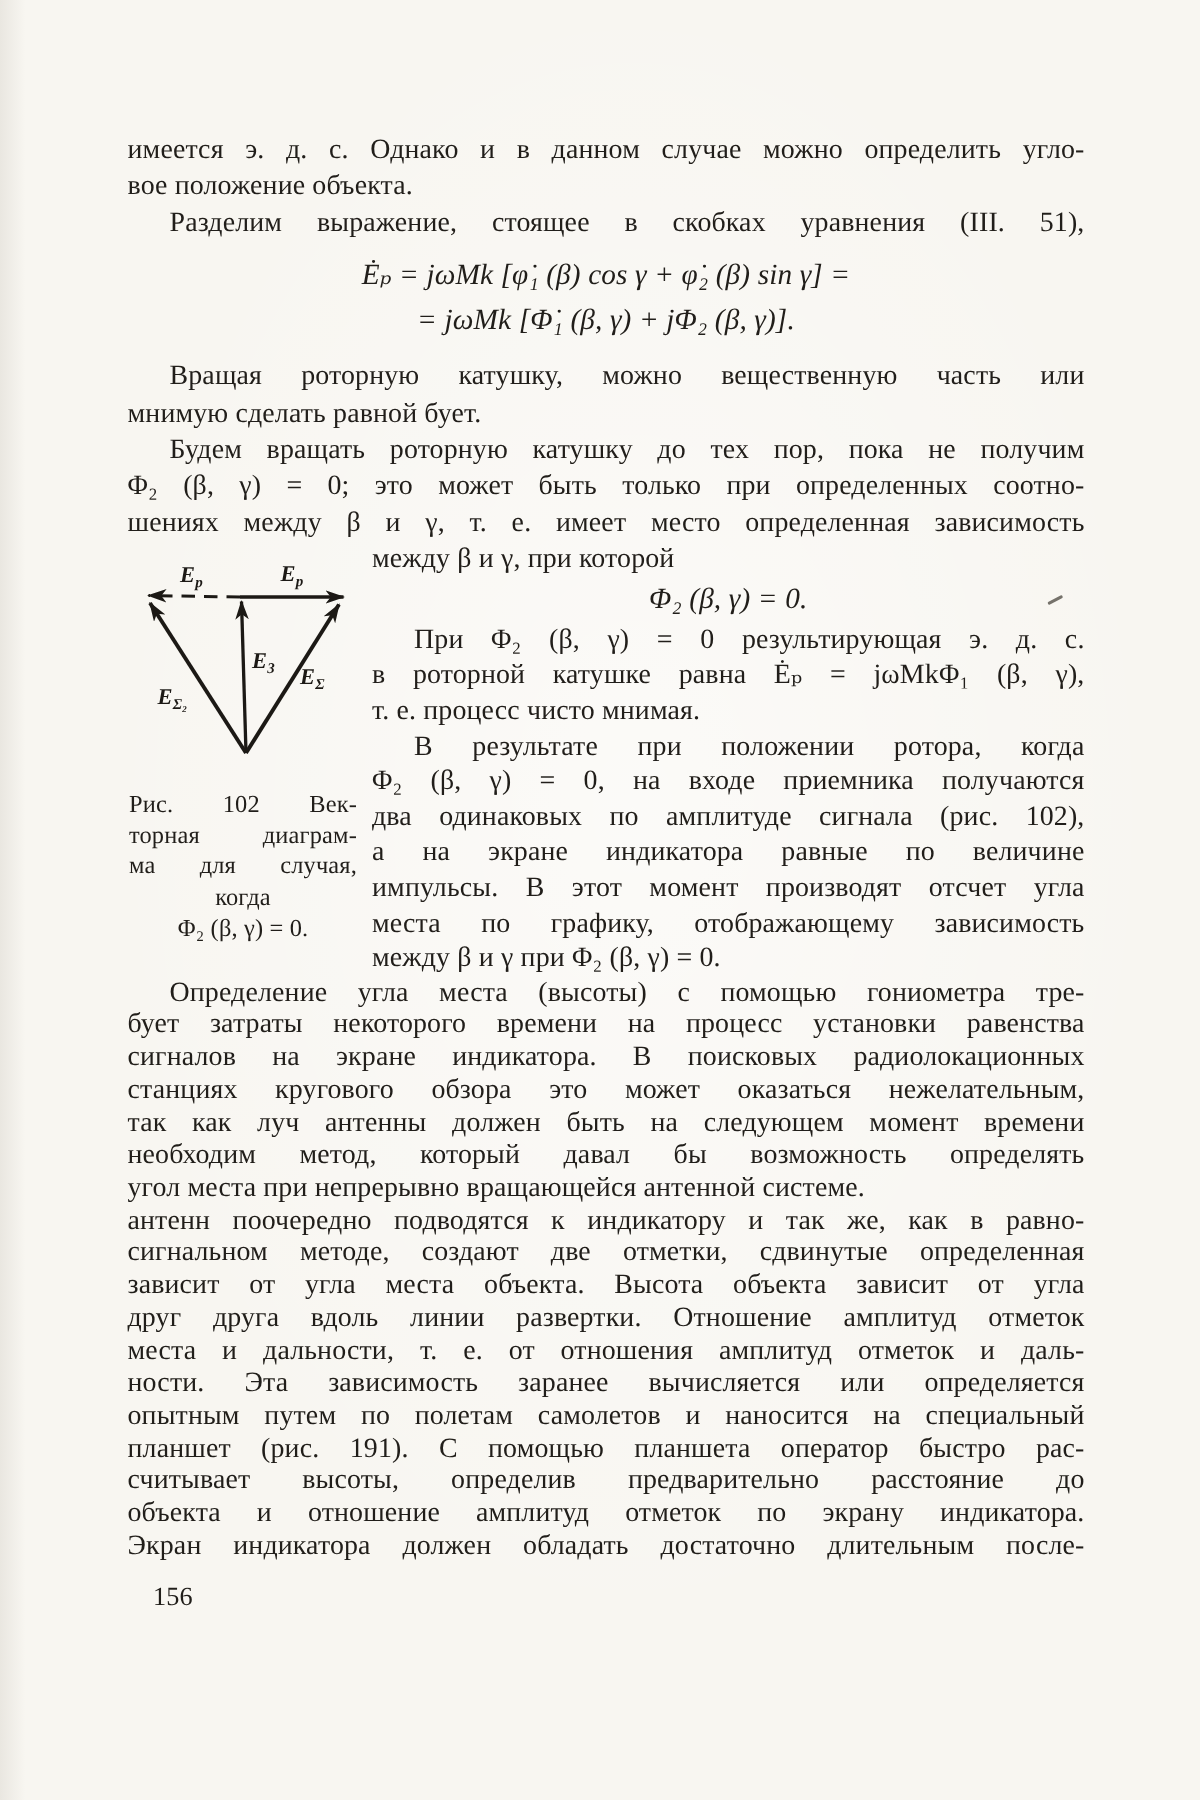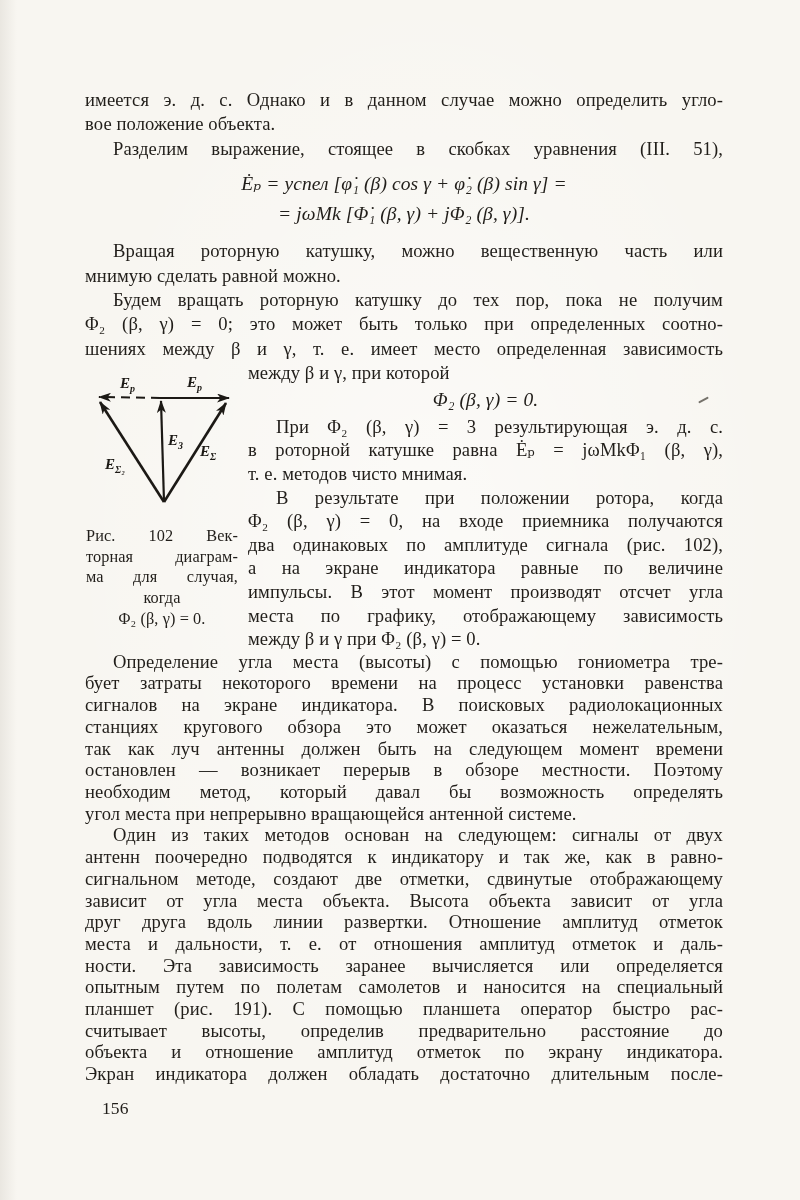--- a/index.html
+++ b/index.html
@@ -94,27 +94,27 @@
     <div class="para">
       <div class="line">имеется э. д. с. Однако и в данном случае можно определить угло-</div>
       <div class="line end">вое положение объекта.</div>
     </div>
 
     <div class="para">
       <div class="line in">Разделим выражение, стоящее в скобках уравнения (III. 51),</div>
     </div>
 
     <div class="eq">
-      <div class="eq-line">Ėₚ = успел [φ̇₁ (β) cos γ + φ̇₂ (β) sin γ] =</div>
+      <div class="eq-line">Ėₚ = jωMk [φ̇₁ (β) cos γ + φ̇₂ (β) sin γ] =</div>
       <div class="eq-line">= jωMk [Φ̇₁ (β, γ) + jΦ₂ (β, γ)].</div>
     </div>
 
     <div class="para">
       <div class="line in">Вращая роторную катушку, можно вещественную часть или</div>
-      <div class="line end">мнимую сделать равной можно.</div>
+      <div class="line end">мнимую сделать равной бует.</div>
     </div>
 
     <div class="para">
       <div class="line in">Будем вращать роторную катушку до тех пор, пока не получим</div>
       <div class="line">Φ₂ (β, γ) = 0; это может быть только при определенных соотно-</div>
       <div class="line">шениях между β и γ, т. е. имеет место определенная зависимость</div>
     </div>
 
     <div class="twocol">
 
@@ -147,48 +147,46 @@
           <div class="cap-line">торная диаграм-</div>
           <div class="cap-line">ма для случая,</div>
           <div class="cap-line center">когда</div>
           <div class="cap-line center">Φ₂ (β, γ) = 0.</div>
         </div>
       </div>
 
       <div class="textcol">
         <div class="line end">между β и γ, при которой</div>
         <div class="eq2">Φ₂ (β, γ) = 0.</div>
-        <div class="line in">При Φ₂ (β, γ) = 3 результирующая э. д. с.</div>
+        <div class="line in">При Φ₂ (β, γ) = 0 результирующая э. д. с.</div>
         <div class="line">в роторной катушке равна Ėₚ = jωMkΦ₁ (β, γ),</div>
-        <div class="line end">т. е. методов чисто мнимая.</div>
+        <div class="line end">т. е. процесс чисто мнимая.</div>
         <div class="line in">В результате при положении ротора, когда</div>
         <div class="line">Φ₂ (β, γ) = 0, на входе приемника получаются</div>
         <div class="line">два одинаковых по амплитуде сигнала (рис. 102),</div>
         <div class="line">а на экране индикатора равные по величине</div>
         <div class="line">импульсы. В этот момент производят отсчет угла</div>
         <div class="line">места по графику, отображающему зависимость</div>
         <div class="line end">между β и γ при Φ₂ (β, γ) = 0.</div>
       </div>
     </div>
 
     <div class="para lower">
       <div class="line in">Определение угла места (высоты) с помощью гониометра тре-</div>
       <div class="line">бует затраты некоторого времени на процесс установки равенства</div>
       <div class="line">сигналов на экране индикатора. В поисковых радиолокационных</div>
       <div class="line">станциях кругового обзора это может оказаться нежелательным,</div>
       <div class="line">так как луч антенны должен быть на следующем момент времени</div>
-      <div class="line">остановлен — возникает перерыв в обзоре местности. Поэтому</div>
       <div class="line">необходим метод, который давал бы возможность определять</div>
       <div class="line end">угол места при непрерывно вращающейся антенной системе.</div>
     </div>
 
     <div class="para lower">
-      <div class="line in">Один из таких методов основан на следующем: сигналы от двух</div>
       <div class="line">антенн поочередно подводятся к индикатору и так же, как в равно-</div>
-      <div class="line">сигнальном методе, создают две отметки, сдвинутые отображающему</div>
+      <div class="line">сигнальном методе, создают две отметки, сдвинутые определенная</div>
       <div class="line">зависит от угла места объекта. Высота объекта зависит от угла</div>
       <div class="line">друг друга вдоль линии развертки. Отношение амплитуд отметок</div>
       <div class="line">места и дальности, т. е. от отношения амплитуд отметок и даль-</div>
       <div class="line">ности. Эта зависимость заранее вычисляется или определяется</div>
       <div class="line">опытным путем по полетам самолетов и наносится на специальный</div>
       <div class="line">планшет (рис. 191). С помощью планшета оператор быстро рас-</div>
       <div class="line">считывает высоты, определив предварительно расстояние до</div>
       <div class="line">объекта и отношение амплитуд отметок по экрану индикатора.</div>
       <div class="line">Экран индикатора должен обладать достаточно длительным после-</div>
     </div>

